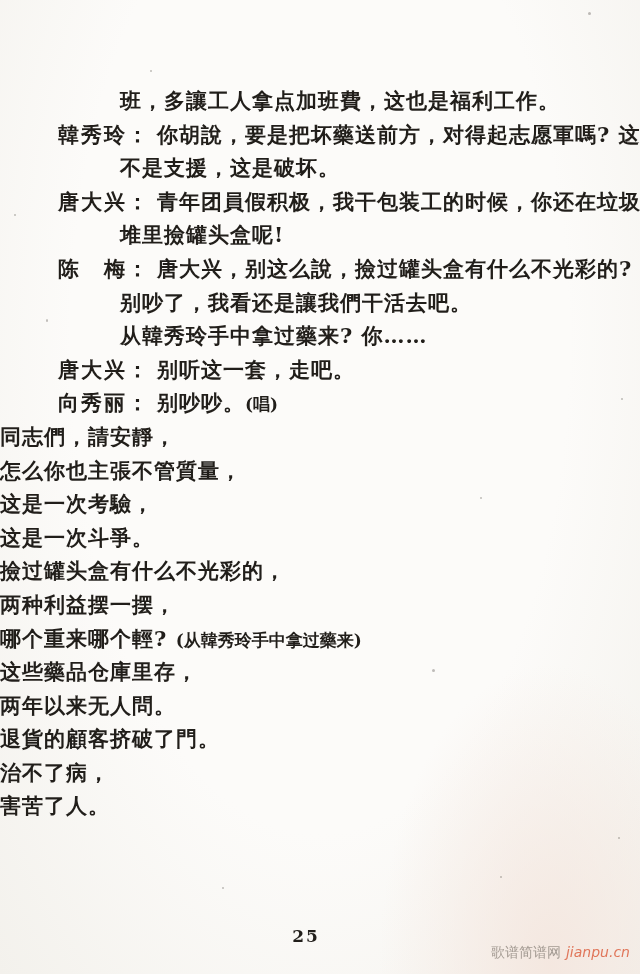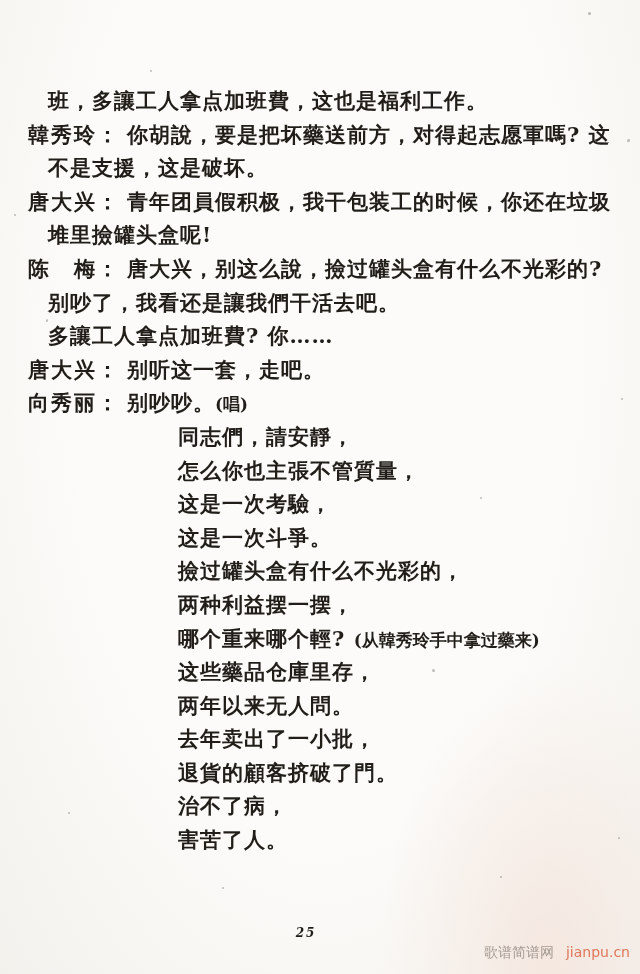--- a/index.html
+++ b/index.html
@@ -10,34 +10,34 @@
       radial-gradient(ellipse at 50% 35%, #fcfbf9 55%, #f3f1ec 100%),
       #faf9f6;
     font-family:"DejaVu Serif","Liberation Serif",serif;
     color:#211e1a;
   }
   .text-block{position:absolute;top:84px;left:0;width:640px;}
   .line{
     height:33.6px;line-height:33.6px;font-size:21px;font-weight:600;
     letter-spacing:1px;white-space:pre;
   }
-  .line.continuation{padding-left:48px;}
-  .line.dialogue{padding-left:28px;}
-  .line.verse{padding-left:178px;}
+  .line.continuation{padding-left:120px;}
+  .line.dialogue{padding-left:58px;}
+  .line.verse{}
   .speaker{letter-spacing:2px;margin-right:7px;}
   .note{font-size:17px;letter-spacing:0;}
   .page-number{
     position:absolute;top:926px;left:0;width:612px;text-align:center;
-    font-size:12px;font-weight:600;letter-spacing:2px;font-style:italic;
+    font-size:17px;font-weight:600;letter-spacing:2px;
   }
   .watermark{
     position:absolute;top:944px;right:10px;font-size:14px;
     color:#a39a92;font-family:"DejaVu Sans","Liberation Sans",sans-serif;
   }
-  .wm-url{color:#e0765a;margin-left:12px;}
+  .wm-url{color:#e0765a;margin-left:5px;font-style:italic;}
   .speck{position:absolute;background:#4a443e;border-radius:50%;opacity:.35;}
   .s1{left:588px;top:12px;width:3px;height:3px;}
   .s2{left:150px;top:70px;width:2px;height:2px;}
   .s3{left:627px;top:139px;width:3px;height:3px;}
   .s4{left:46px;top:319px;width:2px;height:3px;}
   .s5{left:621px;top:398px;width:2px;height:2px;}
   .s6{left:14px;top:214px;width:2px;height:2px;}
   .s7{left:480px;top:497px;width:2px;height:2px;}
   .s8{left:432px;top:669px;width:3px;height:3px;}
   .s9{left:618px;top:837px;width:2px;height:2px;}
@@ -50,33 +50,32 @@
 
 <div class="page">
   <div class="text-block">
       <div class="line continuation"><span class="text">班，多讓工人拿点加班費，这也是福利工作。</span></div>
       <div class="line dialogue"><span class="speaker">韓秀玲：</span><span class="text">你胡說，要是把坏藥送前方，对得起志愿軍嗎? 这</span></div>
       <div class="line continuation"><span class="text">不是支援，这是破坏。</span></div>
       <div class="line dialogue"><span class="speaker">唐大兴：</span><span class="text">青年团員假积极，我干包装工的时候，你还在垃圾</span></div>
       <div class="line continuation"><span class="text">堆里撿罐头盒呢!</span></div>
       <div class="line dialogue"><span class="speaker">陈　梅：</span><span class="text">唐大兴，别这么說，撿过罐头盒有什么不光彩的?</span></div>
       <div class="line continuation"><span class="text">别吵了，我看还是讓我們干活去吧。</span></div>
-      <div class="line continuation"><span class="text">多讓工人拿点加班費? 你……</span></div>
+      <div class="line continuation"><span class="text">从韓秀玲手中拿过藥来? 你……</span></div>
       <div class="line dialogue"><span class="speaker">唐大兴：</span><span class="text">别听这一套，走吧。</span></div>
       <div class="line dialogue"><span class="speaker">向秀丽：</span><span class="text">别吵吵。</span><span class="note">(唱)</span></div>
       <div class="line verse"><span class="text">同志們，請安靜，</span></div>
       <div class="line verse"><span class="text">怎么你也主張不管質量，</span></div>
       <div class="line verse"><span class="text">这是一次考驗，</span></div>
       <div class="line verse"><span class="text">这是一次斗爭。</span></div>
       <div class="line verse"><span class="text">撿过罐头盒有什么不光彩的，</span></div>
       <div class="line verse"><span class="text">两种利益摆一摆，</span></div>
       <div class="line verse"><span class="text">哪个重来哪个輕? </span><span class="note">(从韓秀玲手中拿过藥来)</span></div>
       <div class="line verse"><span class="text">这些藥品仓庫里存，</span></div>
       <div class="line verse"><span class="text">两年以来无人問。</span></div>
-      <div class="line verse"><span class="text">去年卖出了一小批，</span></div>
       <div class="line verse"><span class="text">退貨的顧客挤破了門。</span></div>
       <div class="line verse"><span class="text">治不了病，</span></div>
       <div class="line verse"><span class="text">害苦了人。</span></div>
     </div>
 
   <div class="page-number">25</div>
 
   <div class="watermark"><span>歌谱简谱网</span><span class="wm-url">jianpu.cn</span>
   </div>
 

